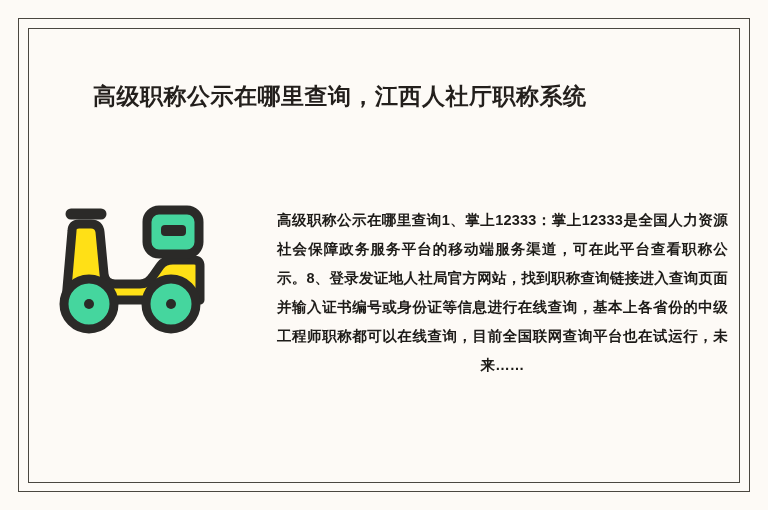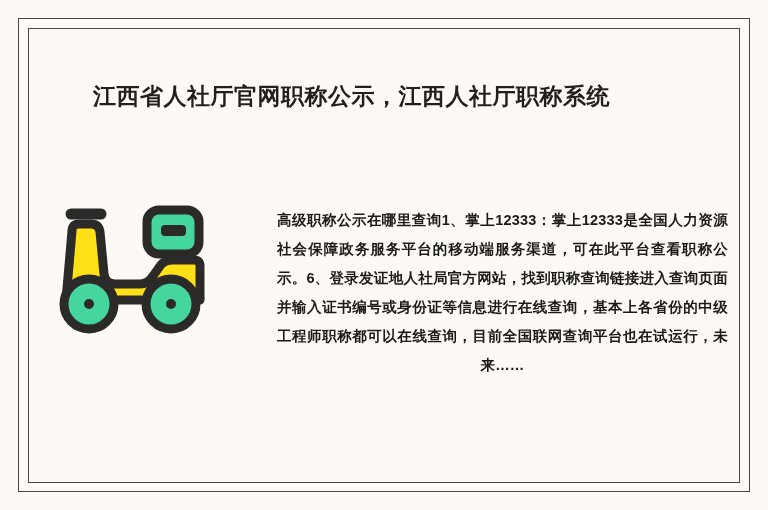--- a/index.html
+++ b/index.html
@@ -89,21 +89,21 @@
   }
 </style>
 </head>
 <body>
 
 <div class="page">
 
   <div class="frame-outer"></div>
   <div class="frame-inner"></div>
 
-  <div class="title">江西省人社厅官网职称公示，江西人社厅职称系统</div>
+  <div class="title">高级职称公示在哪里查询，江西人社厅职称系统</div>
 
   <div class="illustration">
     <svg viewBox="0 0 164 140" xmlns="http://www.w3.org/2000/svg">
       <g stroke="#2b2a28" stroke-width="9" stroke-linecap="round" stroke-linejoin="round">
 
         <line x1="27" y1="18" x2="57" y2="18" stroke-width="11"></line>
 
         <path d="M28,35 Q28,28 35,28 L47,28 Q55,28 56,36
                  L60,78 Q61,88 71,88 L96,88
                  Q104,88 109,80 L116,70 Q120,64 129,64
@@ -116,15 +116,15 @@
         <rect x="117" y="29" width="25" height="11" rx="4" fill="#2b2a28" stroke="none"></rect>
 
         <circle cx="45" cy="108" r="25" fill="#45D69E"></circle>
         <circle cx="45" cy="108" r="5" fill="#2b2a28" stroke="none"></circle>
         <circle cx="127" cy="108" r="25" fill="#45D69E"></circle>
         <circle cx="127" cy="108" r="5" fill="#2b2a28" stroke="none"></circle>
       </g>
     </svg>
   </div>
 
-  <div class="body-text">高级职称公示在哪里查询1、掌上12333：掌上12333是全国人力资源社会保障政务服务平台的移动端服务渠道，可在此平台查看职称公示。6、登录发证地人社局官方网站，找到职称查询链接进入查询页面并输入证书编号或身份证等信息进行在线查询，基本上各省份的中级工程师职称都可以在线查询，目前全国联网查询平台也在试运行，未来……</div>
+  <div class="body-text">高级职称公示在哪里查询1、掌上12333：掌上12333是全国人力资源社会保障政务服务平台的移动端服务渠道，可在此平台查看职称公示。8、登录发证地人社局官方网站，找到职称查询链接进入查询页面并输入证书编号或身份证等信息进行在线查询，基本上各省份的中级工程师职称都可以在线查询，目前全国联网查询平台也在试运行，未来……</div>
 
 </div>
 
 </body></html>

